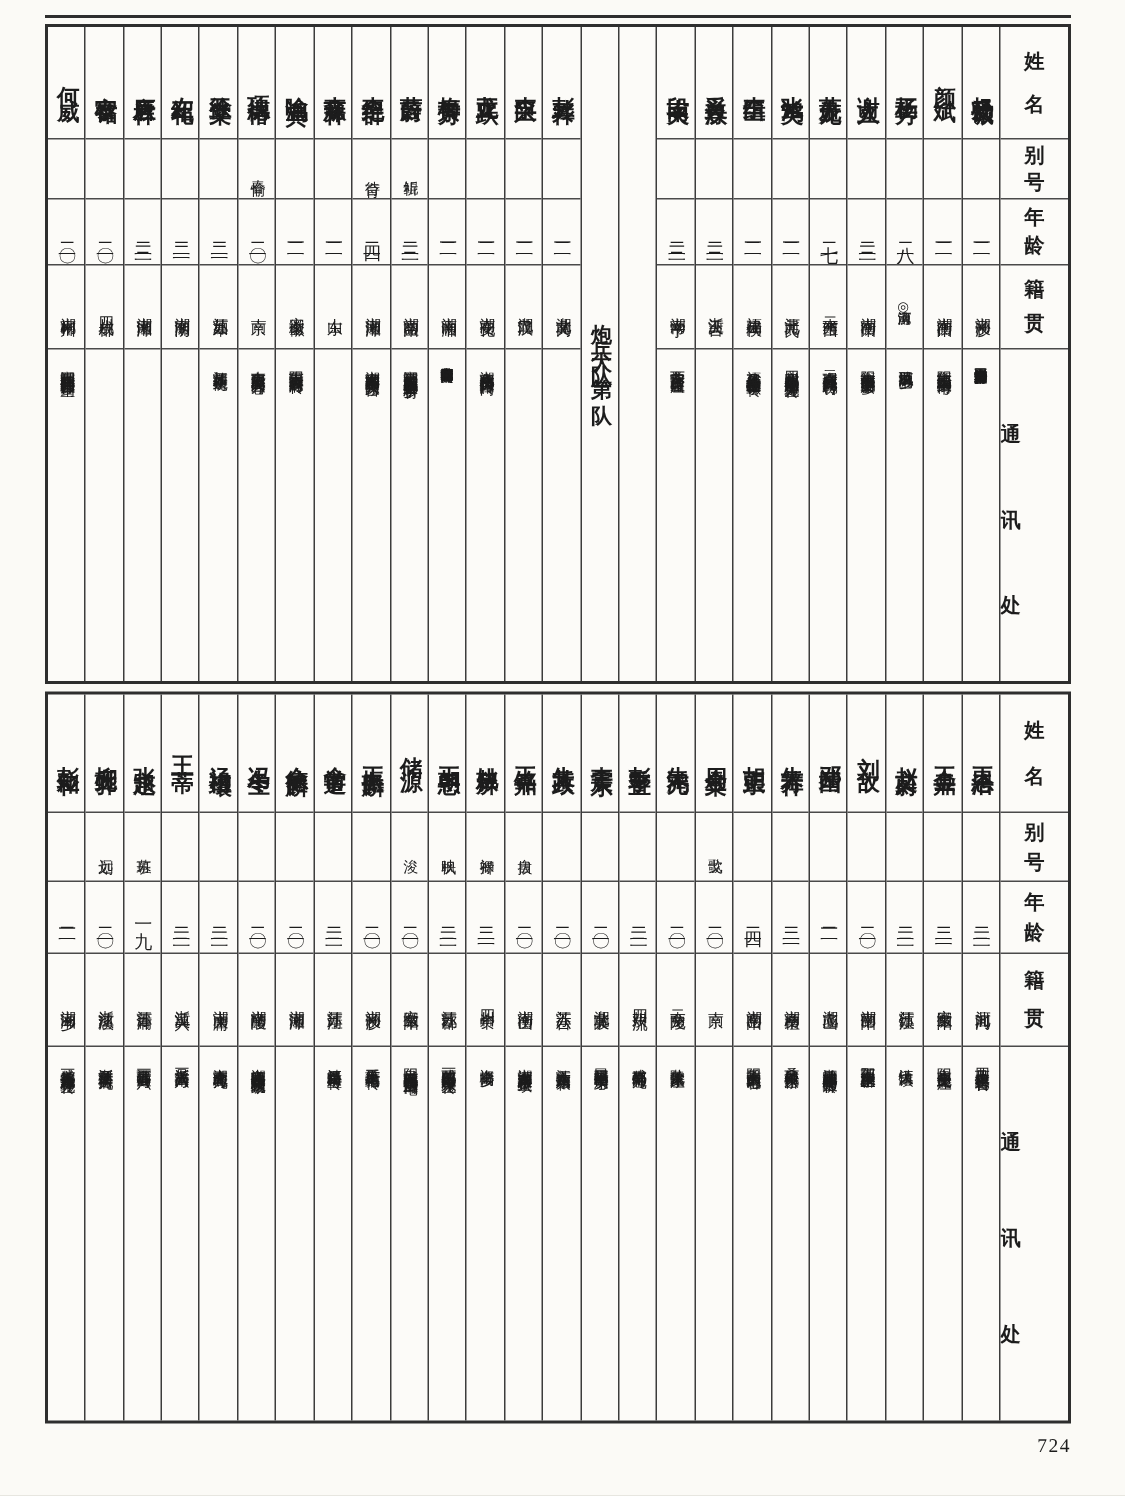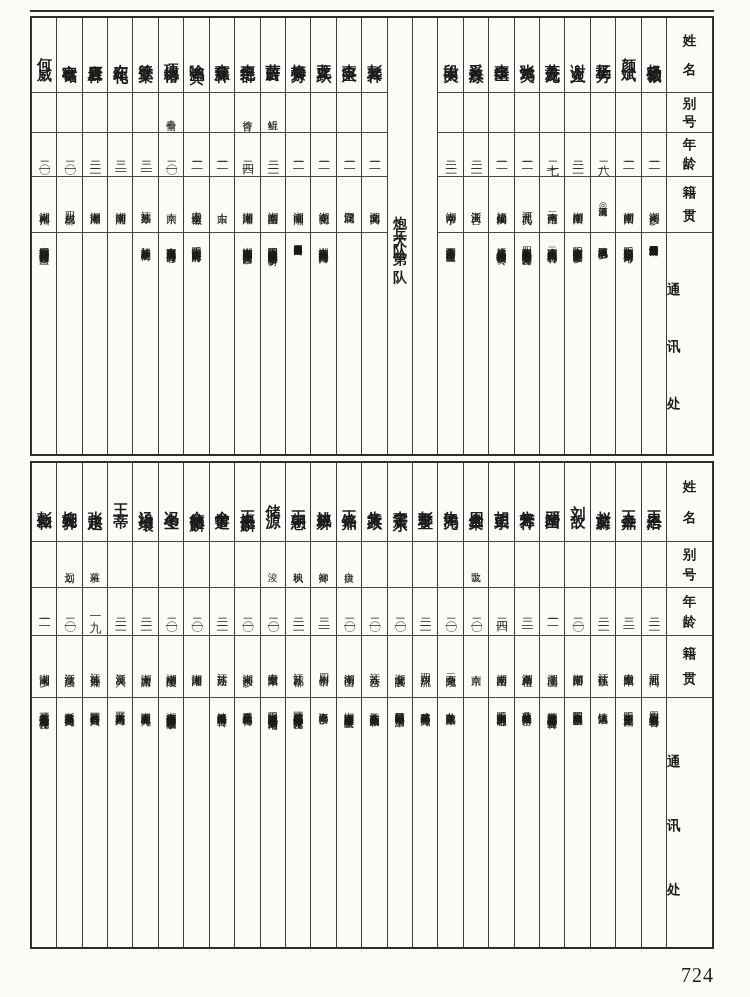--- a/index.html
+++ b/index.html
@@ -41,21 +41,21 @@
   .t-native{font-size:10.5px;letter-spacing:1px;}
   .t-native.sm{font-size:9px;letter-spacing:0;}
   .t-addr{font-size:10px;letter-spacing:0.5px;}
   .t-addr.sm2{font-size:9px;letter-spacing:0;}
   .t-addr.xs{font-size:8.5px;letter-spacing:0;line-height:1.25;}
   
   .hcell{flex-direction:column;justify-content:space-evenly;font-size:13.5px;font-weight:bold;}
   .hchar{display:block;line-height:1;}
   
   .divider-text{font-size:14px;letter-spacing:9px;font-weight:bold;}
-  .page-number{position:absolute;right:36px;bottom:10px;font-size:20px;letter-spacing:1px;}
+  .page-number{position:absolute;right:36px;bottom:25px;font-size:13px;letter-spacing:1px;}
 </style>
 </head>
 <body>
 
 <div class="page">
   <div class="sheet">
     <div class="rule-top"></div>
     <div class="sheet-table top">
         <div class="col header-col">
           <div class="cell hcell c-name">

